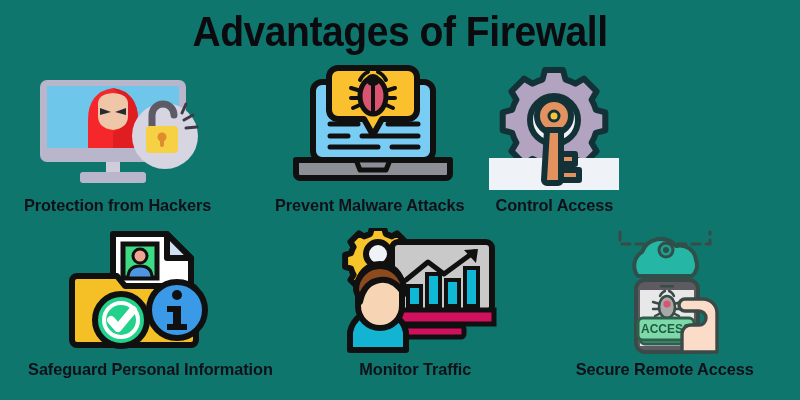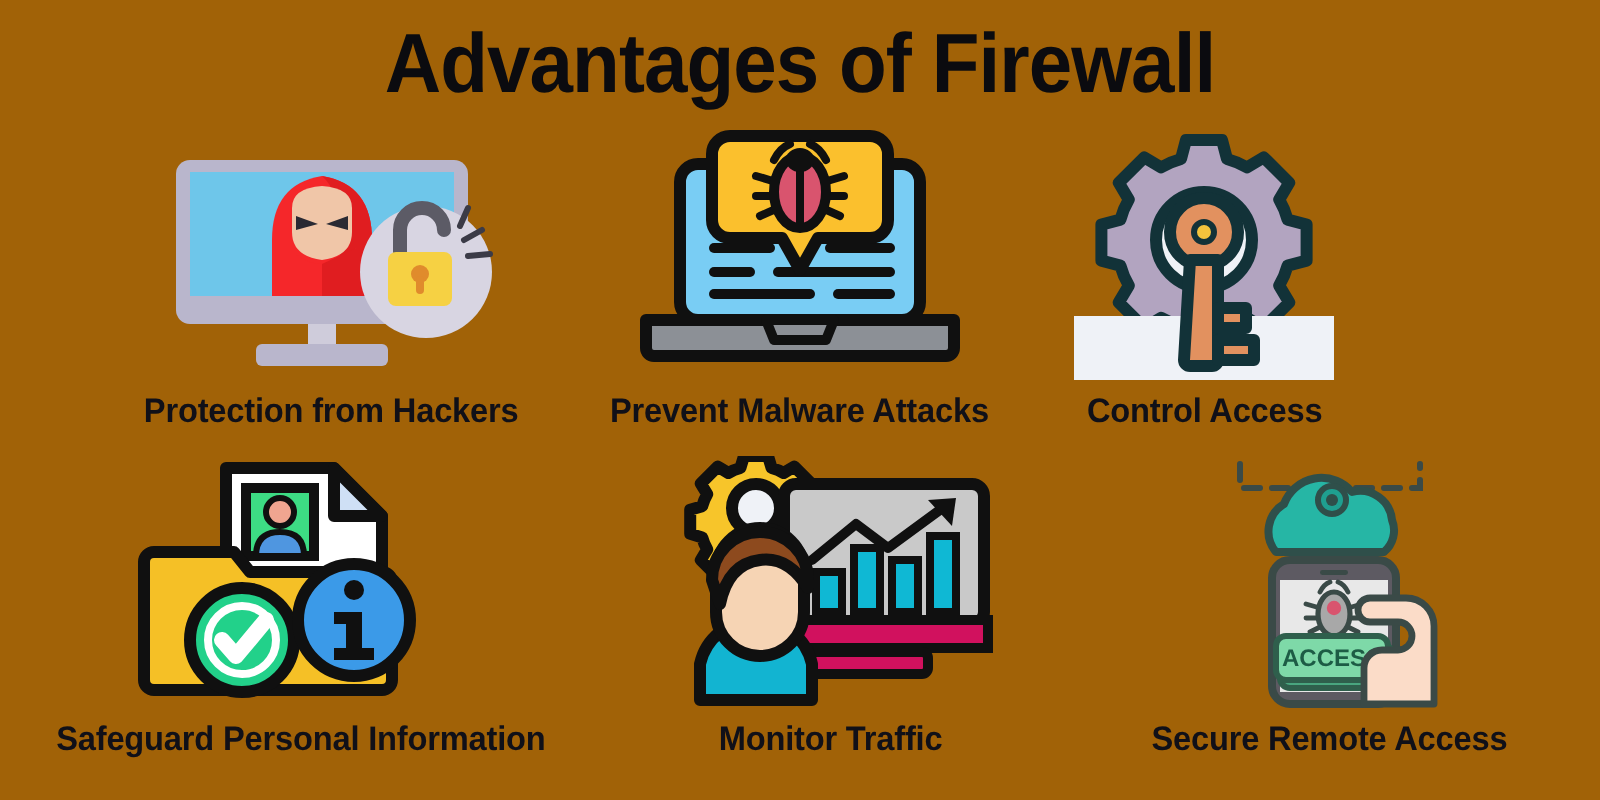--- a/index.html
+++ b/index.html
@@ -11,21 +11,21 @@
     height: 400px;
     background: #eff2f7;
     font-family: "Liberation Sans", sans-serif;
     overflow: hidden;
     position: relative;
   }
   #infographic {
     position: relative;
     width: 800px;
     height: 400px;
-    background: #a16207;
+    background: #0f766e;
   }
   .title {
     position: absolute;
     top: 6px;
     left: 0;
     width: 800px;
     text-align: center;
     font-family: "Liberation Sans Narrow", "Liberation Sans", sans-serif;
     font-size: 42px;
     font-weight: bold;
@@ -63,22 +63,22 @@
   .cell-label {
     margin-top: 6px;
     font-family: "Liberation Sans Narrow", "Liberation Sans", sans-serif;
     font-size: 17px;
     font-weight: bold;
     color: #101018;
     white-space: nowrap;
     letter-spacing: -0.1px;
     transform: scaleX(0.96);
   }
-  .r1c1 { width: 236px; margin-left: 48px; }
-  .r1c2 { width: 232px; }
+  .r1c1 { width: 236px; }
+  .r1c2 { width: 232px; align-items: flex-end; }
   .r1c3 { width: 172px; }
   .r1c4 { width: 160px; }
 
   .r2c1 { width: 300px; }
   .r2c2 { width: 230px; }
   .r2c3 { width: 270px; }
 </style>
 </head>
 <body>
 

